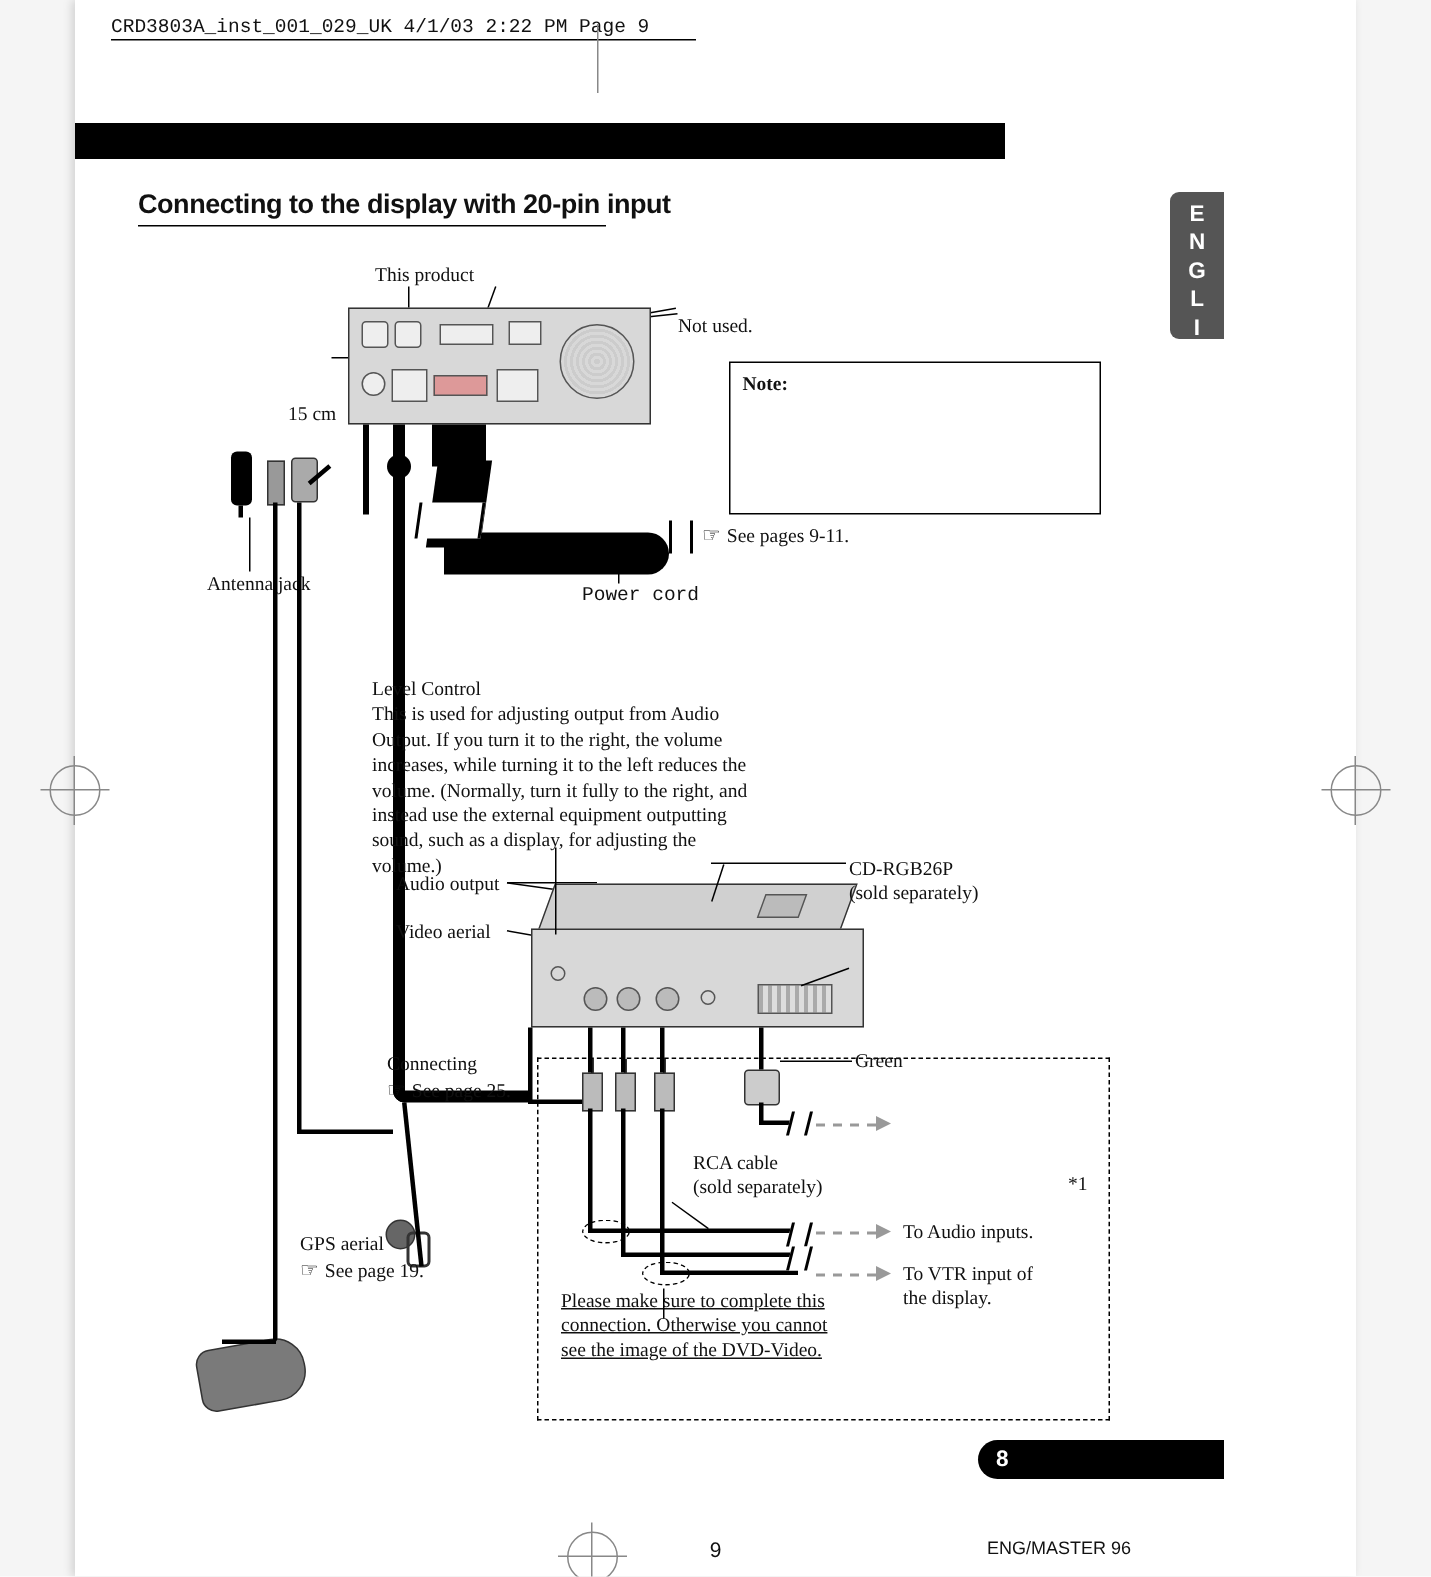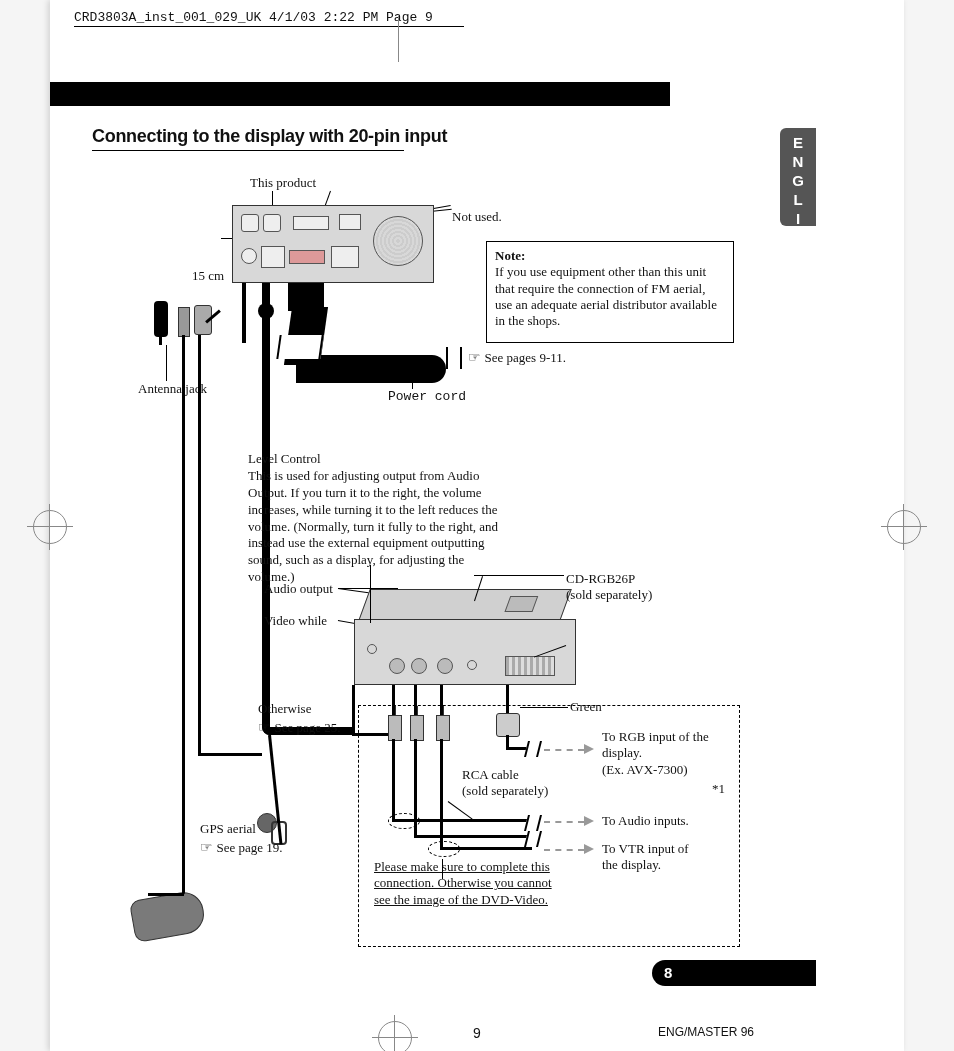--- a/index.html
+++ b/index.html
@@ -328,34 +328,33 @@
     <div class="label" style="left:296px; top:224px;font-family:Liberation Mono, monospace;">Power cord</div>
     <div class="leader" style="left:320px; top:212px; width:1px; height:12px;"></div>
 
     <div class="label" style="left:376px; top:184px;">
       <span class="hand">☞</span><span>See pages 9-11.</span>
     </div>
     <div style="position:absolute;left:354px;top:182px;width:12px;height:22px;background:#fff;border-left:2px solid #000;border-right:2px solid #000;"></div>
 
     <div class="note-box">
       <b>Note:</b><br>
-      <span>If you use equipment other than this unit that require the connection of FM aerial, use an adequate aerial distributor available in the shops.</span>
     </div>
 
     <div class="level-text">
       <span>Level Control</span><br>
       <span>This is used for adjusting output from Audio Output. If you turn it to the right, the volume increases, while turning it to the left reduces the volume. (Normally, turn it fully to the right, and instead use the external equipment outputting sound, such as a display, for adjusting the volume.)</span>
     </div>
 
 
     <div class="label" style="left:172px; top:416px;">Audio output</div>
     <div class="leader" style="left:246px; top:423px; width:60px; height:1px;"></div>
     <div class="leader" style="left:246px; top:423px; width:76px; height:1px; transform:rotate(8deg); transform-origin:left;"></div>
 
-    <div class="label" style="left:172px; top:448px;">Video while</div>
+    <div class="label" style="left:172px; top:448px;">Video aerial</div>
     <div class="leader" style="left:246px; top:455px; width:90px; height:1px; transform:rotate(10deg); transform-origin:left;"></div>
 
     <div class="product-bot">
       <div class="top-face">
         <div style="position:absolute; right:30px; top:6px; width:26px; height:14px; border:1px solid #555; background:#bbb;"></div>
       </div>
       <div class="front-face">
         <div style="position:absolute; left:12px; top:24px; width:8px; height:8px; border:1px solid #555; border-radius:50%;"></div>
         <div class="jack" style="left:34px; top:38px;"></div>
         <div class="jack" style="left:56px; top:38px;"></div>
@@ -405,23 +404,20 @@
 
     <div style="position:absolute;left:434px;top:650px;width:10px;height:16px;background:#fff;border-left:2px solid #000;border-right:2px solid #000;transform:skewX(-14deg);"></div>
     <div style="position:absolute;left:434px;top:666px;width:10px;height:16px;background:#fff;border-left:2px solid #000;border-right:2px solid #000;transform:skewX(-14deg);"></div>
     <div style="position:absolute;left:434px;top:576px;width:10px;height:16px;background:#fff;border-left:2px solid #000;border-right:2px solid #000;transform:skewX(-14deg);"></div>
 
     <div class="label" style="left:478px; top:534px;">Green</div>
     <div class="leader" style="left:428px; top:542px; width:48px; height:1px;"></div>
 
     <div class="arrow-dashed" style="left:452px; top:584px; width:40px;"></div>
     <div class="arrow-head" style="left:492px; top:579px;"></div>
-    <div class="label" style="left:510px; top:564px; white-space:pre-line;">To RGB input of the
-display.
-(Ex. AVX-7300)</div>
     <div class="label" style="left:620px; top:616px;">*1</div>
 
     <div class="arrow-dashed" style="left:452px; top:656px; width:40px;"></div>
     <div class="arrow-head" style="left:492px; top:651px;"></div>
     <div class="label" style="left:510px; top:648px;">To Audio inputs.</div>
 
     <div class="arrow-dashed" style="left:452px; top:684px; width:40px;"></div>
     <div class="arrow-head" style="left:492px; top:679px;"></div>
     <div class="label" style="left:510px; top:676px; white-space:pre-line;">To VTR input of
 the display.</div>
@@ -436,21 +432,21 @@
     <div class="label" style="left:282px; top:694px; width:200px; white-space:pre-line;text-decoration:underline;">Please make sure to complete this
 connection. Otherwise you cannot
 see the image of the DVD-Video.</div>
     <div class="leader" style="left:350px; top:694px; width:1px; height:20px;"></div>
 
     <div class="mic">
       <div class="head"></div>
         <div class="clip"></div>
     </div>
     <div class="cord" style="left:176px; top:570px; width:3px; height:110px; transform:rotate(-6deg); transform-origin:top;"></div>
-    <div class="label" style="left:166px; top:536px;">Otherwise</div>
+    <div class="label" style="left:166px; top:536px;">Connecting</div>
     <div class="label" style="left:166px; top:554px;">
       <span class="hand">☞</span><span>See page 25.</span>
     </div>
 
     <div class="gps"></div>
 
     <div class="cord" style="left:90px; top:170px; width:3px; height:560px; border-radius:0 0 20px 0;"></div>
     <div class="cord" style="left:56px; top:728px; width:36px; height:3px;"></div>
 
     <div class="cord" style="left:106px; top:170px; width:3px; height:420px;"></div>

